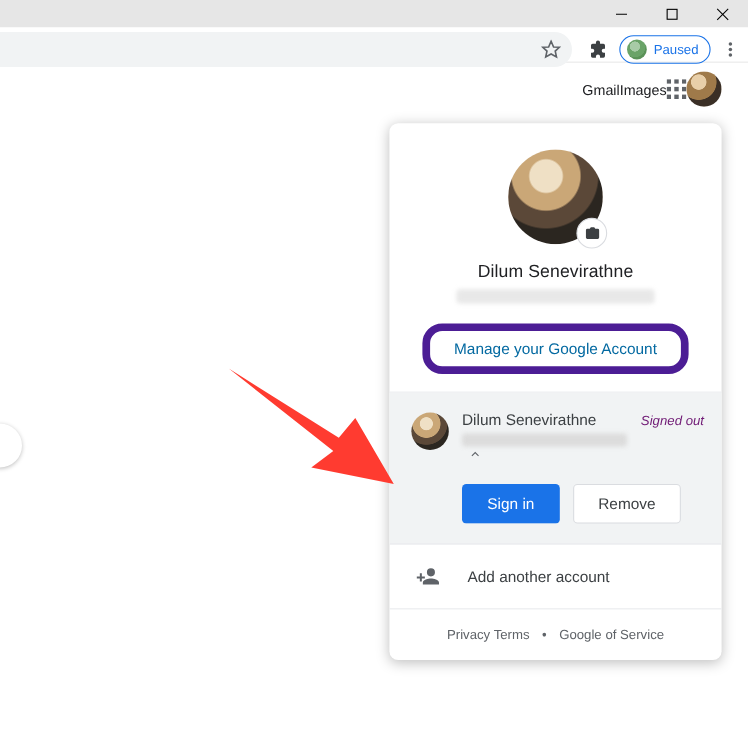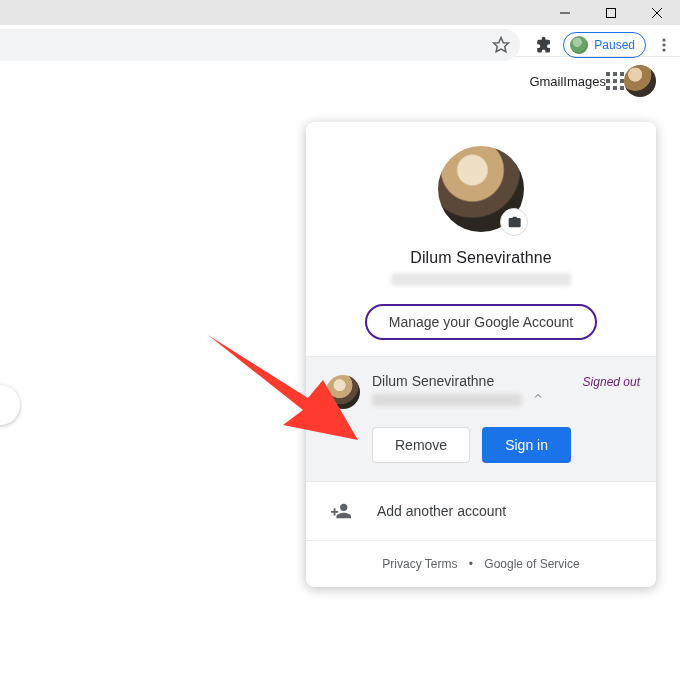--- a/index.html
+++ b/index.html
@@ -111,23 +111,23 @@
     width: 40px;
     height: 40px;
     border-radius: 50%;
     background: #fff;
     box-shadow: 0 1px 4px rgba(0,0,0,0.25);
   }
 
   
   .card {
     position: absolute;
-    top: 122px;
+    top: 112px;
     right: 24px;
-    width: 350px;
+    width: 302px;
     background: #fff;
     border-radius: 8px;
     box-shadow: 0 2px 12px rgba(0,0,0,0.25);
     overflow: hidden;
   }
   .card-top {
     padding: 24px 16px 16px;
     text-align: center;
     border-bottom: 1px solid #e8eaed;
   }
@@ -152,24 +152,24 @@
     margin: 6px auto 0;
     width: 180px; height: 13px;
     border-radius: 3px;
     background: #e8e8e8;
     filter: blur(2px);
   }
   .manage-btn {
     display:inline-block;
     margin-top:18px;
     padding: 8px 22px;
-    border:2px solid #4c1d95;
+    border:7px solid #4c1d95;
     border-radius: 18px;
     font-size:14px;
-    color:#404040;
+    color:#0369a1;
     text-align:center;
   }
 
   .card-mid {
     background: #f1f3f4;
     padding: 16px 16px 18px 20px;
     border-bottom: 1px solid #e8eaed;
   }
   .acc-row {
     display:flex;
@@ -339,22 +339,22 @@
           <span class="chev">
             <svg width="12" height="12" viewBox="0 0 24 24" fill="none" stroke="#5f6368" stroke-width="2">
                 <polyline points="6 15 12 9 18 15"></polyline>
               </svg>
           </span>
         </div>
       </div>
       <div class="signed-out">Signed out</div>
     </div>
     <div class="btn-row">
+      <div class="btn btn-primary">Sign in</div>
       <div class="btn btn-secondary">Remove</div>
-      <div class="btn btn-primary">Sign in</div>
     </div>
   </div>
 
   <div class="card-add">
     <svg width="22" height="22" viewBox="0 0 24 24" fill="#5f6368">
         <path d="M15 12a4 4 0 1 0 0-8 4 4 0 0 0 0 8zm-9 0V9H4v3H1v2h3v3h2v-3h3v-2H6zm9 2c-2.7 0-8 1.3-8 4v2h16v-2c0-2.7-5.3-4-8-4z"></path>
       </svg>
     <span>Add another account</span>
   </div>
 

